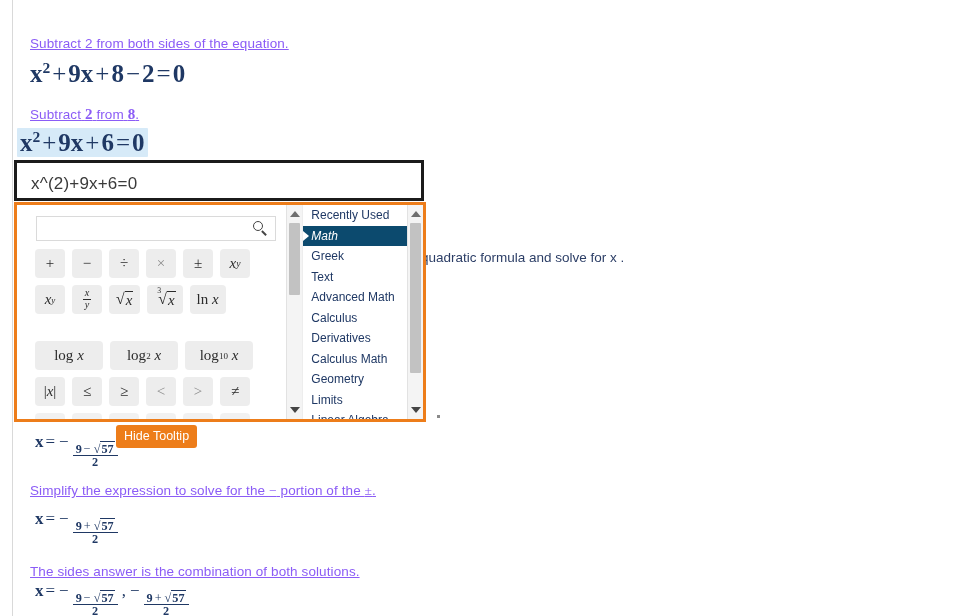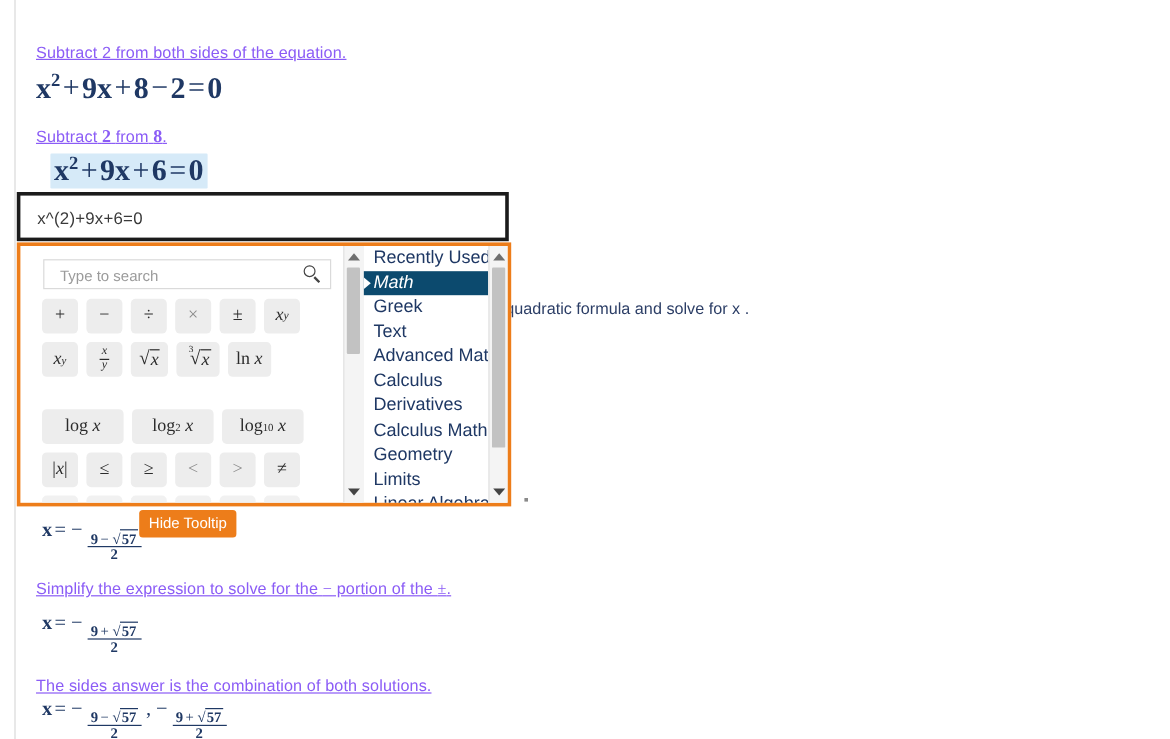--- a/index.html
+++ b/index.html
@@ -27,21 +27,21 @@
   .rad{position:relative;padding-left:1px;}
   .rad .bar{border-top:1.3px solid #1f3864;padding:0 1px;}
 
   
   .eq-input{
     position:absolute;left:14px;top:160px;width:410px;height:41px;
     border:3px solid #1b1b1b;background:#fff;box-sizing:border-box;
   }
   .eq-input .val{
     position:absolute;left:14px;top:11px;font-family:"Liberation Sans",sans-serif;
-    font-size:14px;color:#3a3a3a;letter-spacing:.2px;
+    font-size:17px;color:#3a3a3a;letter-spacing:.2px;
   }
 
   
   .palette{
     position:absolute;left:14px;top:202px;width:412px;height:220px;
     border:3px solid #ed7d1a;background:#fff;box-sizing:border-box;display:flex;
   }
   .pal-left{position:relative;width:286px;height:100%;overflow:hidden;}
   .pal-right{position:relative;width:120px;height:100%;overflow:hidden;border-left:1px solid #ededed;}
 
@@ -73,21 +73,21 @@
     line-height:1.05;font-style:italic;}
   .mbtn .sfrac .n{border-bottom:1.2px solid #2b2b2b;padding:0 2px;}
   .mbtn .sqrt{display:inline-flex;align-items:flex-start;}
   .mbtn .sqrt .sym{font-size:1.05em;}
   .mbtn .sqrt .under{border-top:1.3px solid #2b2b2b;font-style:italic;padding:0 1px;margin-top:1px;}
   .mbtn .idx{font-size:.52em;position:relative;top:-4px;left:3px;}
 
   
   .cat-list{position:absolute;left:0;top:0;width:104px;height:100%;overflow:hidden;}
   .cat{
-    height:20.5px;line-height:20.5px;padding-left:8px;font-size:15px;color:#1f3864;
+    height:20.5px;line-height:20.5px;padding-left:8px;font-size:12px;color:#1f3864;
     white-space:nowrap;cursor:pointer;position:relative;font-family:"Liberation Sans",sans-serif;
   }
   .cat.sel{background:#0c4a6e;color:#fff;font-style:italic;}
   .cat.sel:before{content:"";position:absolute;left:0;top:5px;border-left:6px solid #fff;
     border-top:5px solid transparent;border-bottom:5px solid transparent;}
 
   
   .sbar{position:absolute;top:0;width:15px;height:100%;background:#f4f4f4;border-left:1px solid #e2e2e2;}
   .sbar .arr{position:absolute;left:0;width:15px;height:14px;display:flex;align-items:center;justify-content:center;}
   .sbar .arr.up{top:2px;}
@@ -121,36 +121,35 @@
     x<sup>2</sup><span class="op">+</span>9x<span class="op">+</span>8<span class="op">−</span>2<span class="op">=</span>0
   </div>
 
   <div class="step-text" style="left:30px;top:106px;">
     <span>Subtract</span>
     <span style="font-family:'Liberation Serif',serif;font-weight:700;font-size:15px;">2</span>
     <span>from</span>
     <span style="font-family:'Liberation Serif',serif;font-weight:700;font-size:15px;">8</span><span>.</span>
   </div>
 
-  <div class="mathline" style="left:42px;top:128px;">
+  <div class="mathline" style="left:17px;top:128px;">
     <span class="hl">x<sup>2</sup><span class="op">+</span>9x<span class="op">+</span>6<span class="op">=</span>0</span>
   </div>
 
   <div class="right-text" style="left:421px;top:250px;">quadratic formula and solve for x .</div>
 
   <div class="eq-input">
     <div class="val">x^(2)+9x+6=0</div>
   </div>
 
   <div class="palette">
 
     <div class="pal-left">
 
       <div class="search-wrap">
-        <input type="text" placeholder="Type to search" style="">
         <span class="mag"></span>
       </div>
 
       <div class="btn-grid">
         <div class="brow">
           <button class="mbtn">+</button>
           <button class="mbtn">−</button>
           <button class="mbtn">÷</button>
           <button class="mbtn" style="color:#8a8a8a;">×</button>
           <button class="mbtn">±</button>

